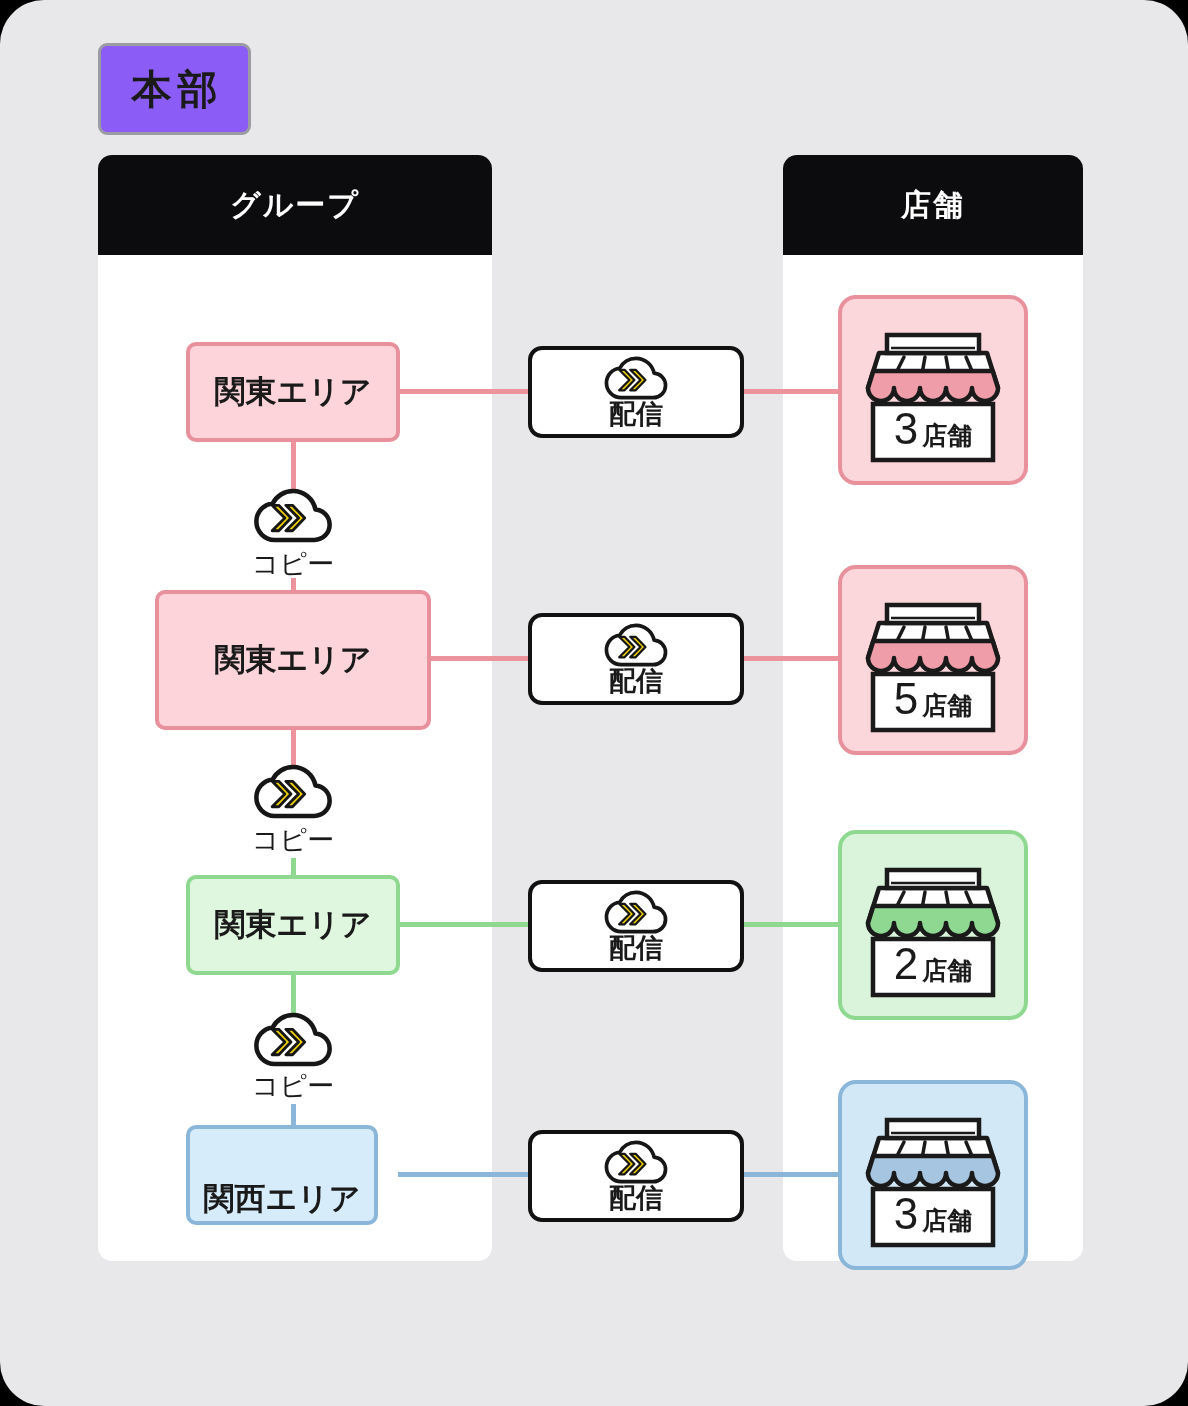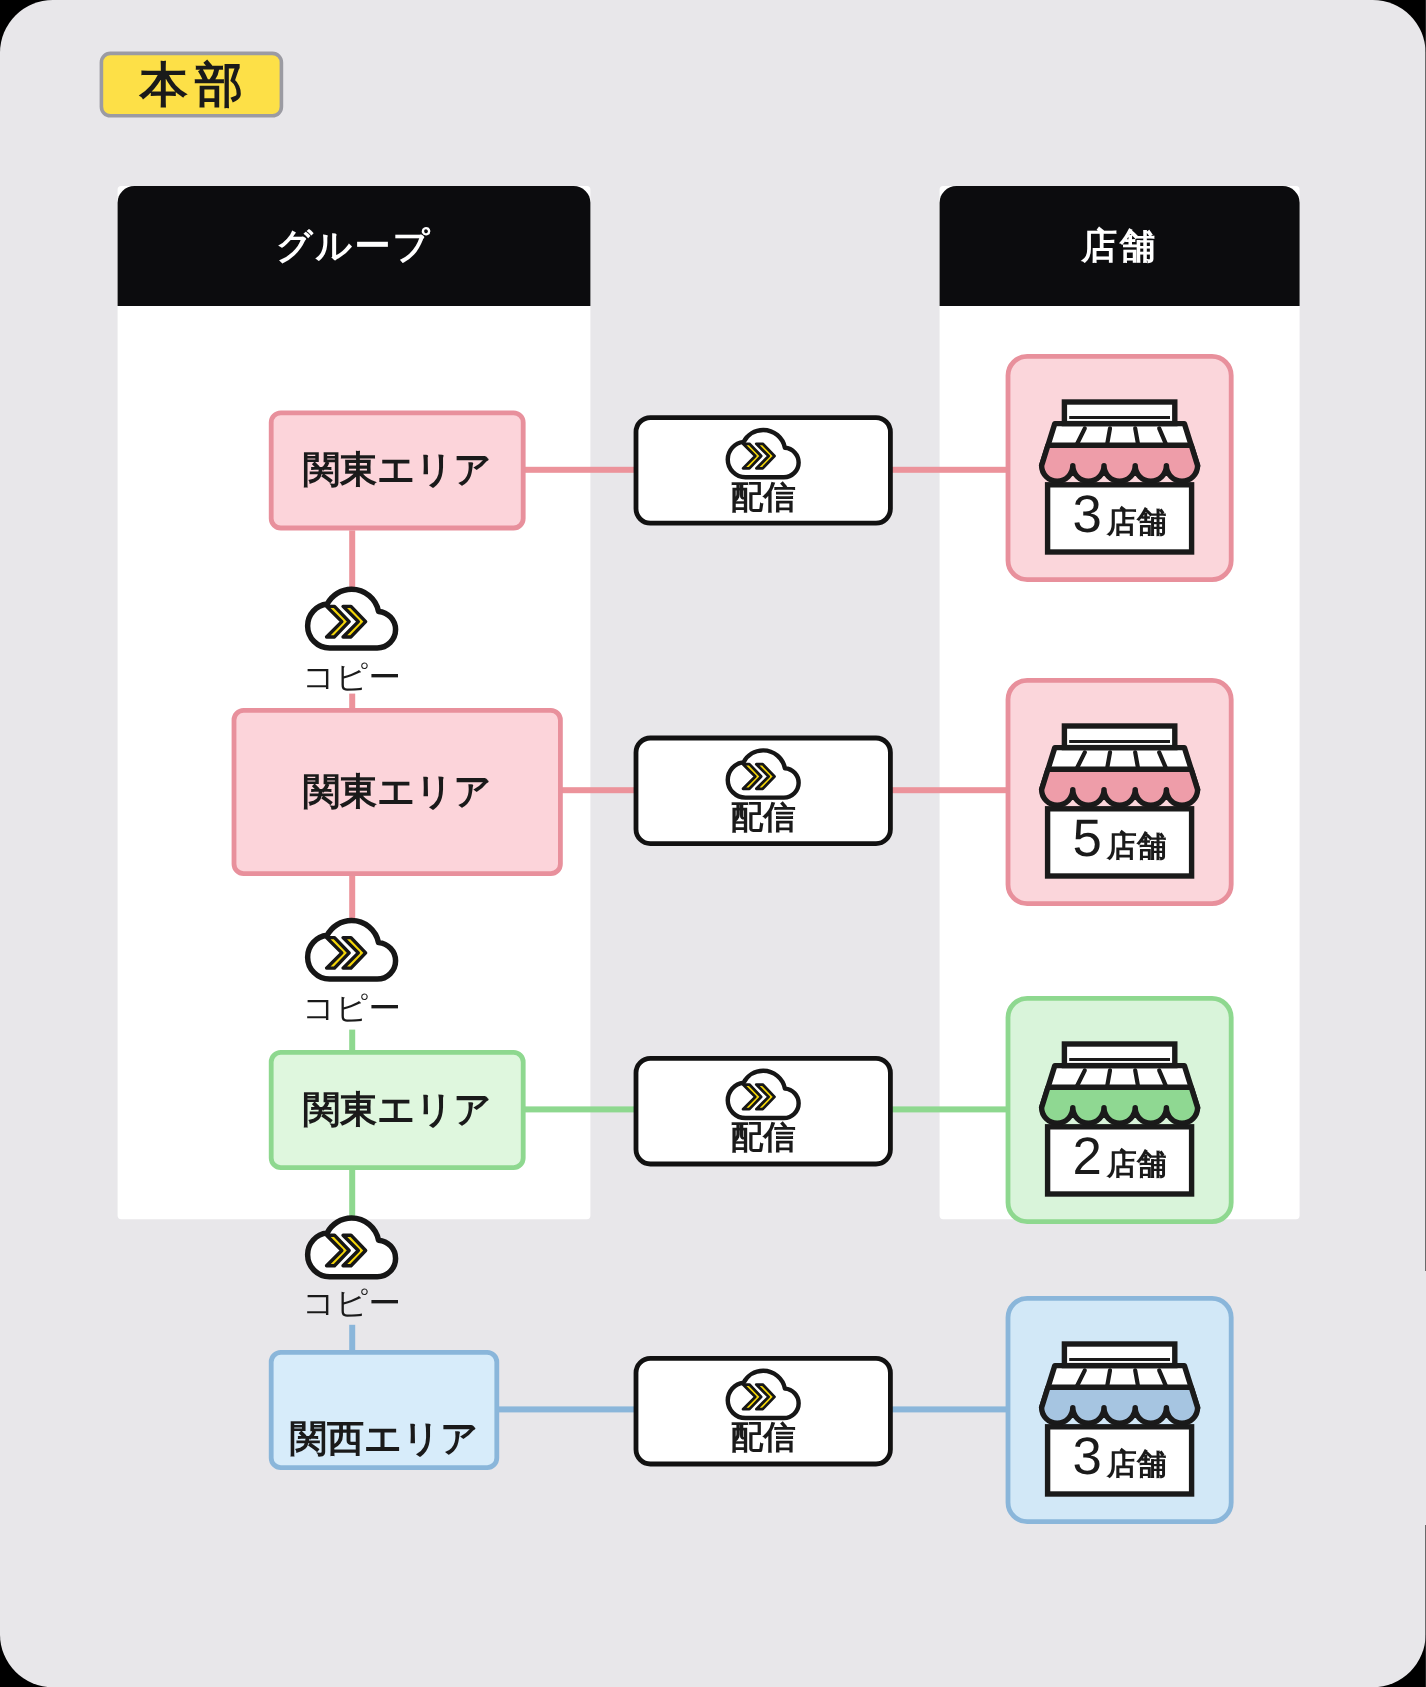--- a/index.html
+++ b/index.html
@@ -1,40 +1,40 @@
 <!DOCTYPE html>
 <html><head>
 <meta charset="utf-8">
 <style>
   html,body{margin:0;padding:0;background:#000;}
   body{font-family:"Liberation Sans","DejaVu Sans",sans-serif;}
   .canvas{position:relative;width:1188px;height:1406px;background:#e8e7ea;border-radius:44px;overflow:hidden;color:#1a1a1a;}
 
   
-  .honbu{position:absolute;left:83px;top:43px;width:153px;height:55px;background:#fde047;
+  .honbu{position:absolute;left:98px;top:43px;width:153px;height:92px;background:#8b5cf6;
     border:3px solid #9b9ba2;border-radius:9px;box-sizing:border-box;
     display:flex;align-items:center;justify-content:center;
     font-size:40px;font-weight:600;letter-spacing:6px;padding-left:6px;}
 
   
-  .col{position:absolute;top:155px;height:861px;background:#fff;border-radius:3px;z-index:1;}
+  .col{position:absolute;top:155px;height:1106px;background:#fff;border-radius:14px;z-index:1;}
   .col-group{left:98px;width:394px;}
   .col-store{left:783px;width:300px;}
   .col-header{height:100px;background:#0c0c0e;border-radius:14px 14px 0 0;
     display:flex;align-items:center;justify-content:center;
     color:#fff;font-size:30px;font-weight:700;letter-spacing:2px;}
 
   
   .hline{position:absolute;height:5px;z-index:2;}
   .vline{position:absolute;left:291px;width:5px;z-index:2;}
 
   
   .gbox{position:absolute;border:4px solid;border-radius:10px;box-sizing:border-box;z-index:3;
     display:flex;flex-direction:column;align-items:center;justify-content:center;
-    font-size:31px;font-weight:600;line-height:44px;text-align:center;margin-left:38px;}
+    font-size:31px;font-weight:600;line-height:44px;text-align:center;}
 
   
   .dbox{position:absolute;left:528px;width:216px;height:92px;background:#fff;
     border:4px solid #111;border-radius:14px;box-sizing:border-box;z-index:3;
     display:flex;flex-direction:column;align-items:center;justify-content:center;padding-top:0;}
   .dbox .dlabel{font-size:27px;font-weight:700;line-height:29px;margin-top:-1px;}
 
   
   .copy-cloud{position:absolute;left:253px;z-index:3;}
   .copy-label{position:absolute;left:213px;width:160px;text-align:center;

